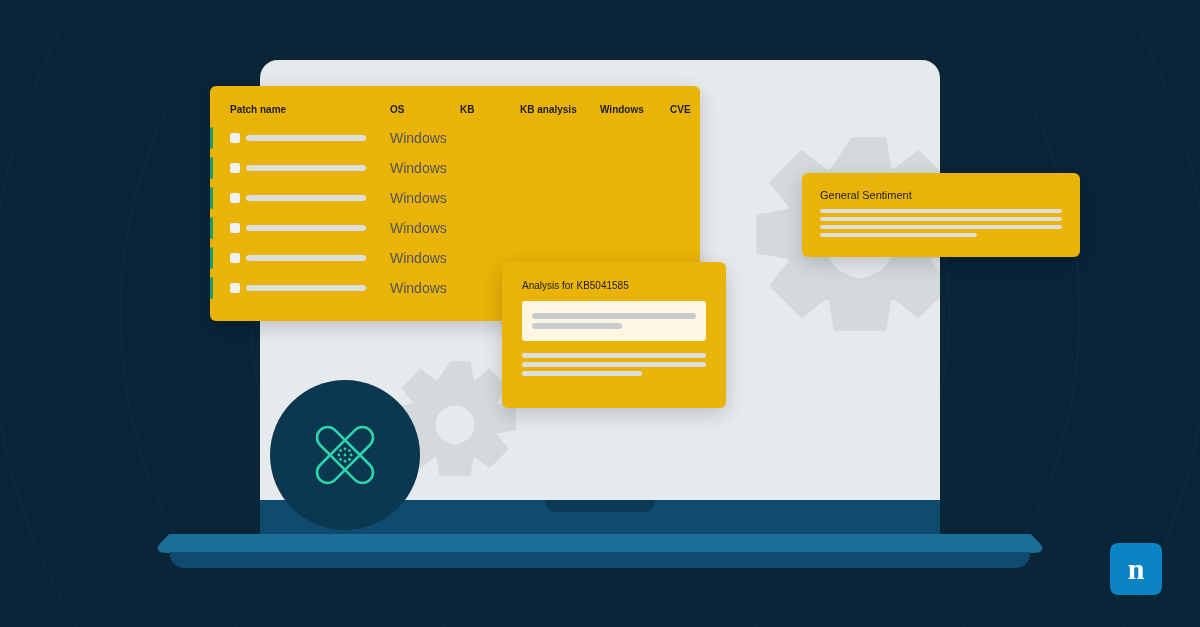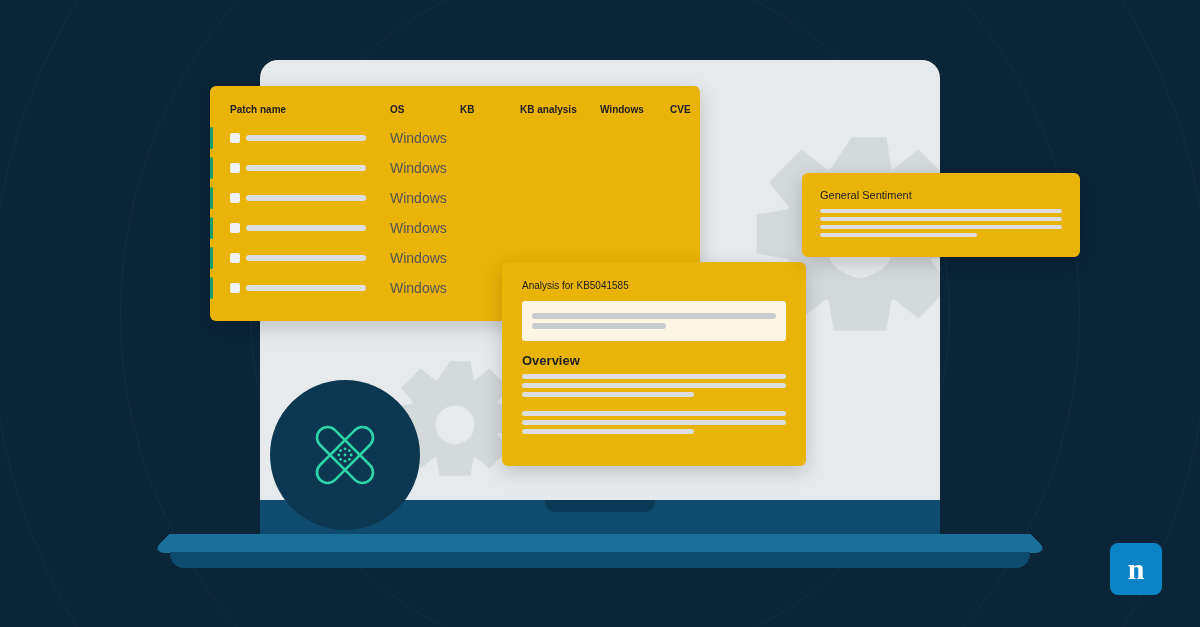--- a/index.html
+++ b/index.html
@@ -137,21 +137,21 @@
   display:flex; gap:6px; align-items:center;
 }
 .ph-name .sq { width:10px;height:10px;background:#f0f1f3;border-radius:2px; }
 .ph-name .ln1 { height:6px;background:#dcdee1;border-radius:3px;width:120px; }
 .ph { height:6px;background:#dcdee1;border-radius:3px;width:36px; }
 
 
 .analysis-card {
   top: 262px;
   left: 502px;
-  width: 304px;
+  width: 224px;
 }
 .analysis-title {
   font-size: 10px;
   color: #222;
   font-weight: 500;
   margin-bottom: 10px;
 }
 .highlight {
   background: #fdf6e3;
   padding: 8px 10px;
@@ -325,28 +325,20 @@
       <div><span class="ph"></span></div>
       <div><span class="ph"></span></div>
   </div>
 </div>
 
 <div class="card analysis-card">
   <div class="analysis-title">Analysis for KB5041585</div>
   <div class="highlight">
     <div class="ln"></div>
       <div class="ln short"></div>
-  </div>
-  <div class="sect">
-    <div class="sect-h">Overview</div>
-    <div class="para">
-      <div class="ln"></div>
-        <div class="ln"></div>
-        <div class="ln short"></div>
-    </div>
   </div>
   <div class="sect">
     <div class="para">
       <div class="ln"></div>
         <div class="ln"></div>
         <div class="ln short"></div>
     </div>
   </div>
 </div>
 

